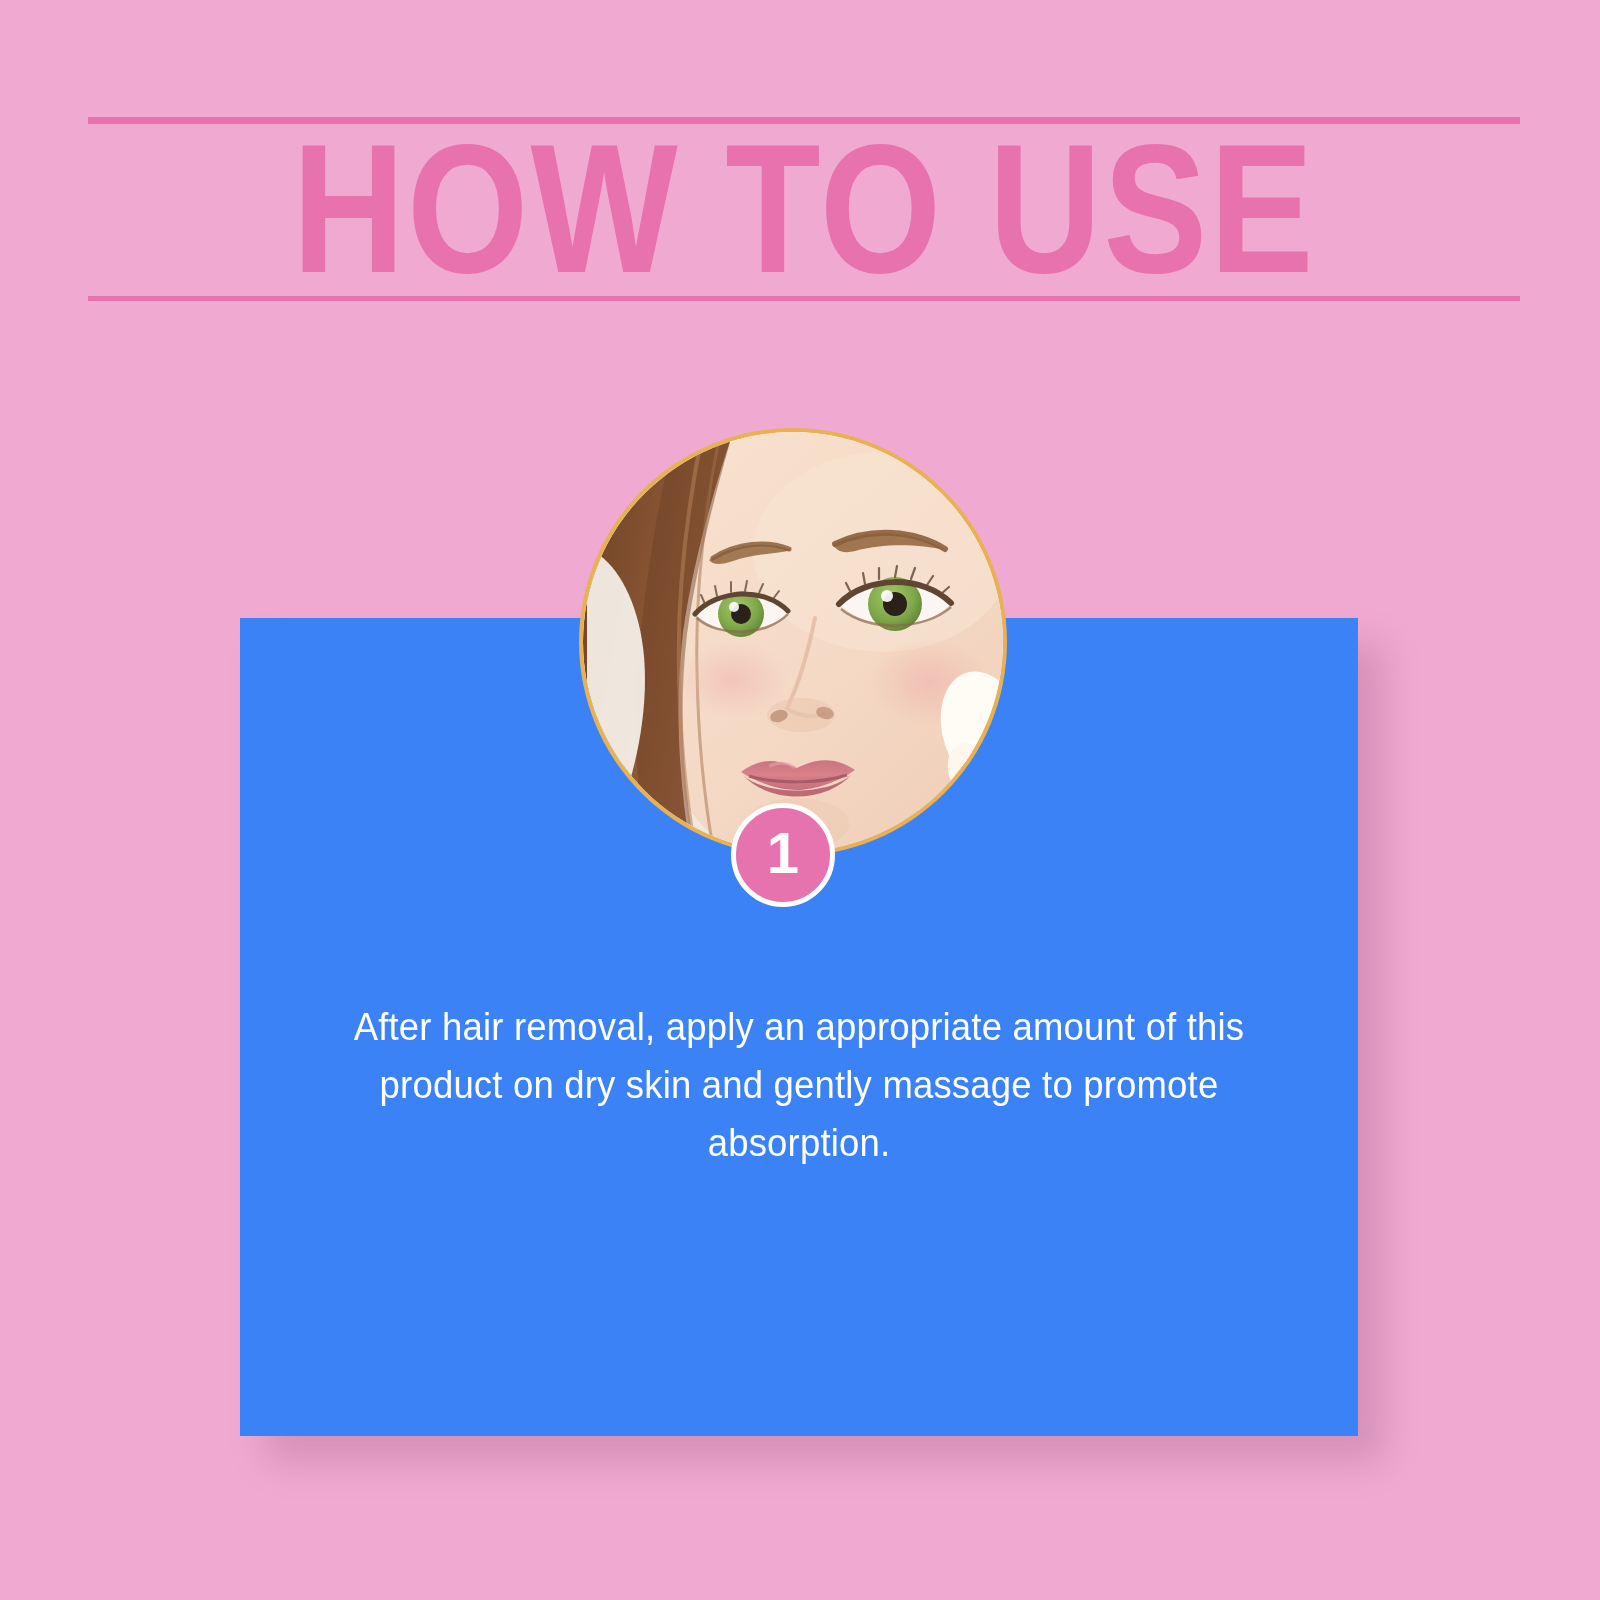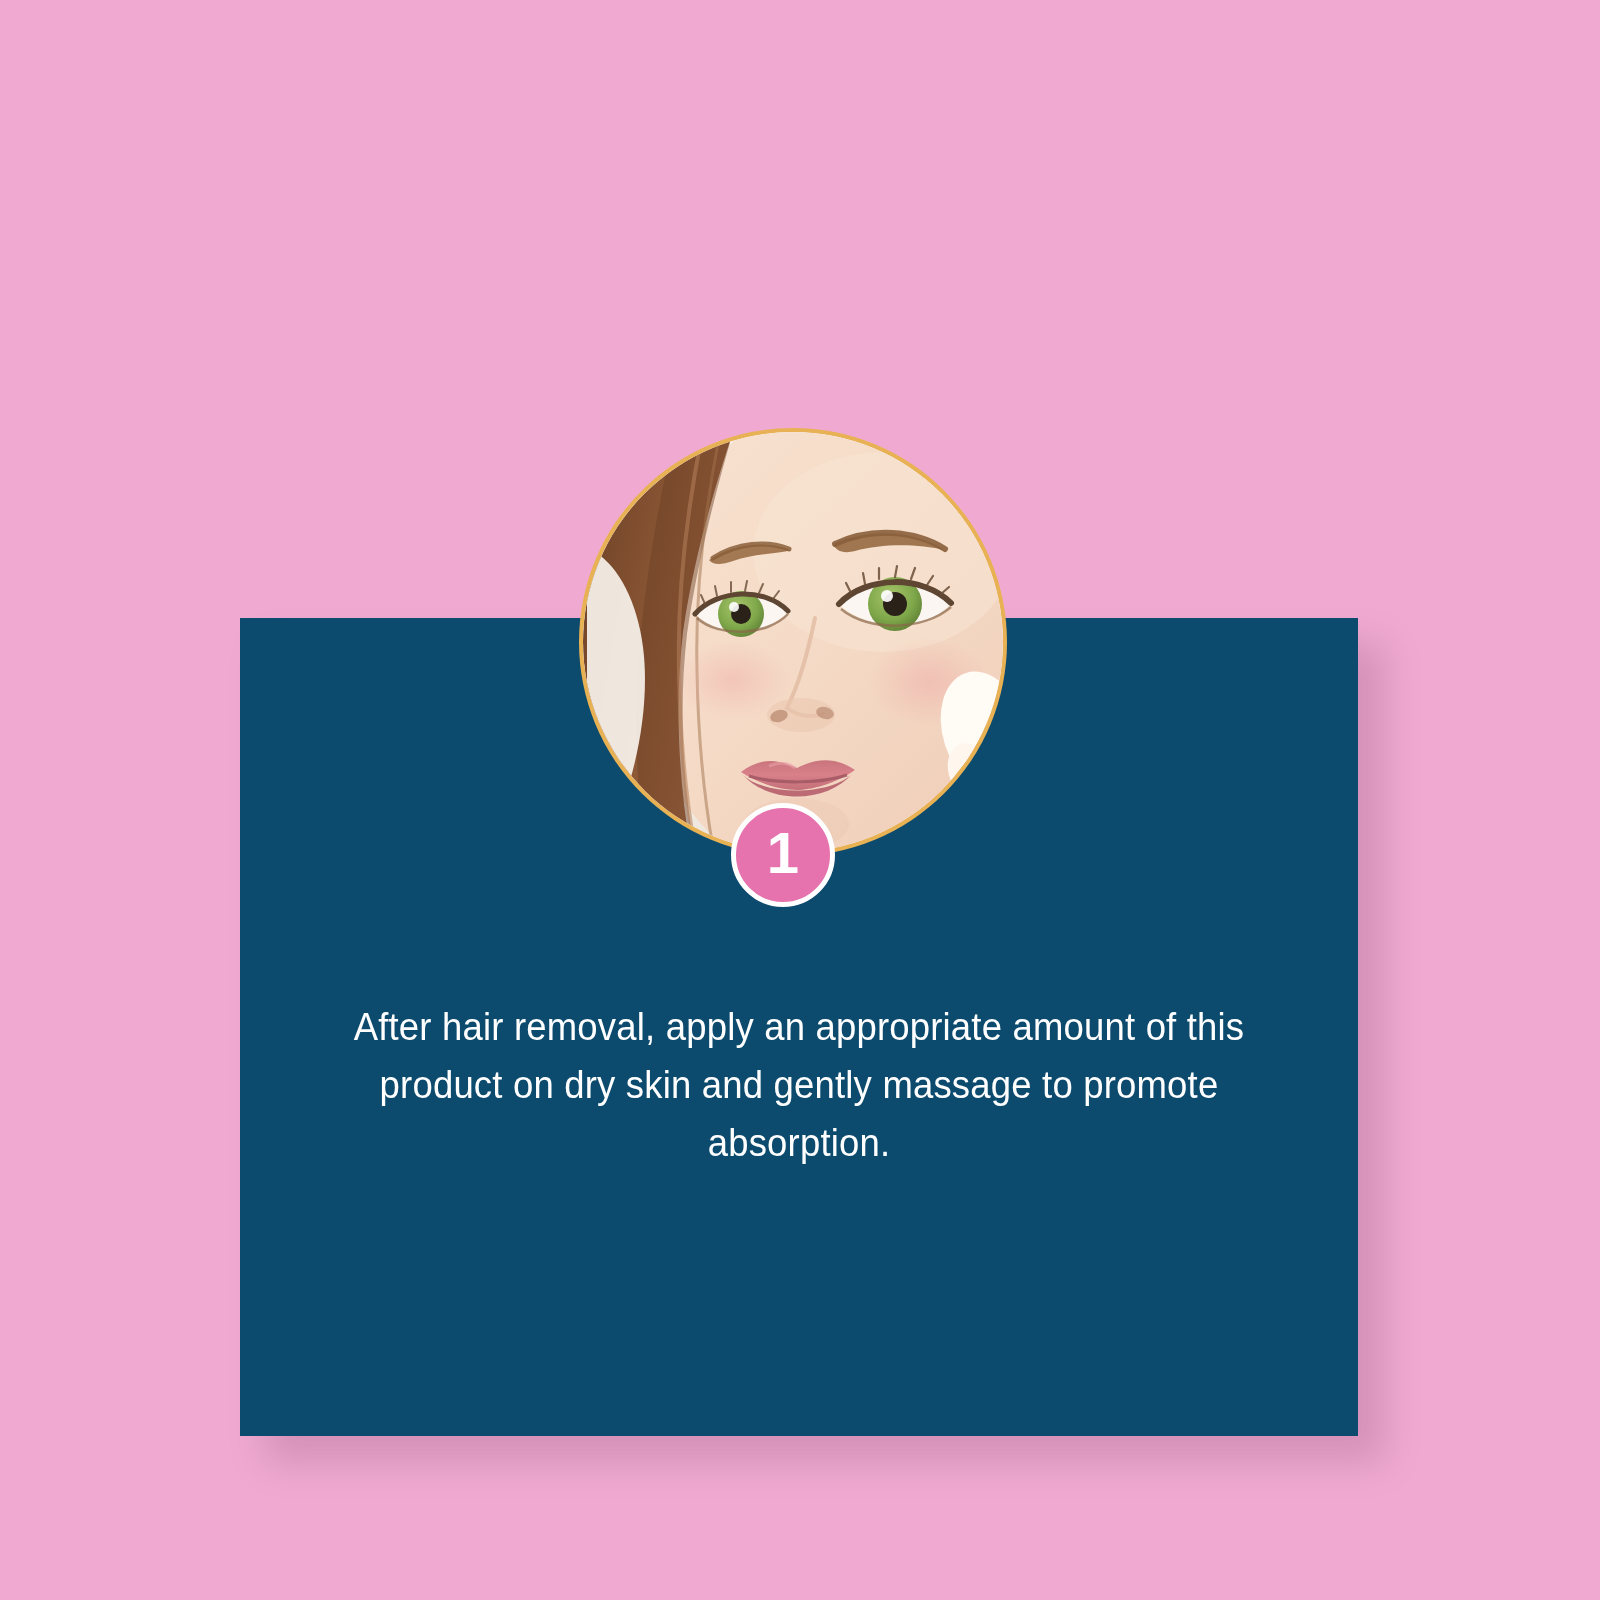--- a/index.html
+++ b/index.html
@@ -62,21 +62,21 @@
     transform-origin: center center;
   }
 
   
   .card {
     position: absolute;
     left: 240px;
     top: 618px;
     width: 1118px;
     height: 818px;
-    background: #0c4a6e;
+    background: #3b82f6;
     box-shadow: 26px 26px 34px rgba(120, 60, 95, 0.22);
   }
   .card-text {
     position: absolute;
     left: 80px;
     top: 380px;
     width: 958px;
     text-align: center;
     color: #FFFFFF;
     font-family: "Liberation Sans Narrow", "Liberation Sans", sans-serif;
@@ -128,20 +128,25 @@
     font-size: 58px;
     line-height: 58px;
     transform: translateY(-2px);
   }
 </style>
 </head>
 <body>
 
 <div id="poster">
 
+  <div class="header-block">
+    <div class="rule rule-top"></div>
+    <div class="title">HOW TO USE</div>
+    <div class="rule rule-bottom"></div>
+  </div>
 
   <div class="card">
     <div class="card-text">After hair removal, apply an appropriate amount of this product on dry skin and gently massage to promote absorption.</div>
   </div>
 
   <div class="photo-circle">
     <svg class="photo-svg" viewBox="0 0 420 420">
       <defs>
         <linearGradient id="skinGrad" x1="0.15" y1="0" x2="0.9" y2="1">
           <stop offset="0%" stop-color="#F7E1CF"></stop>

